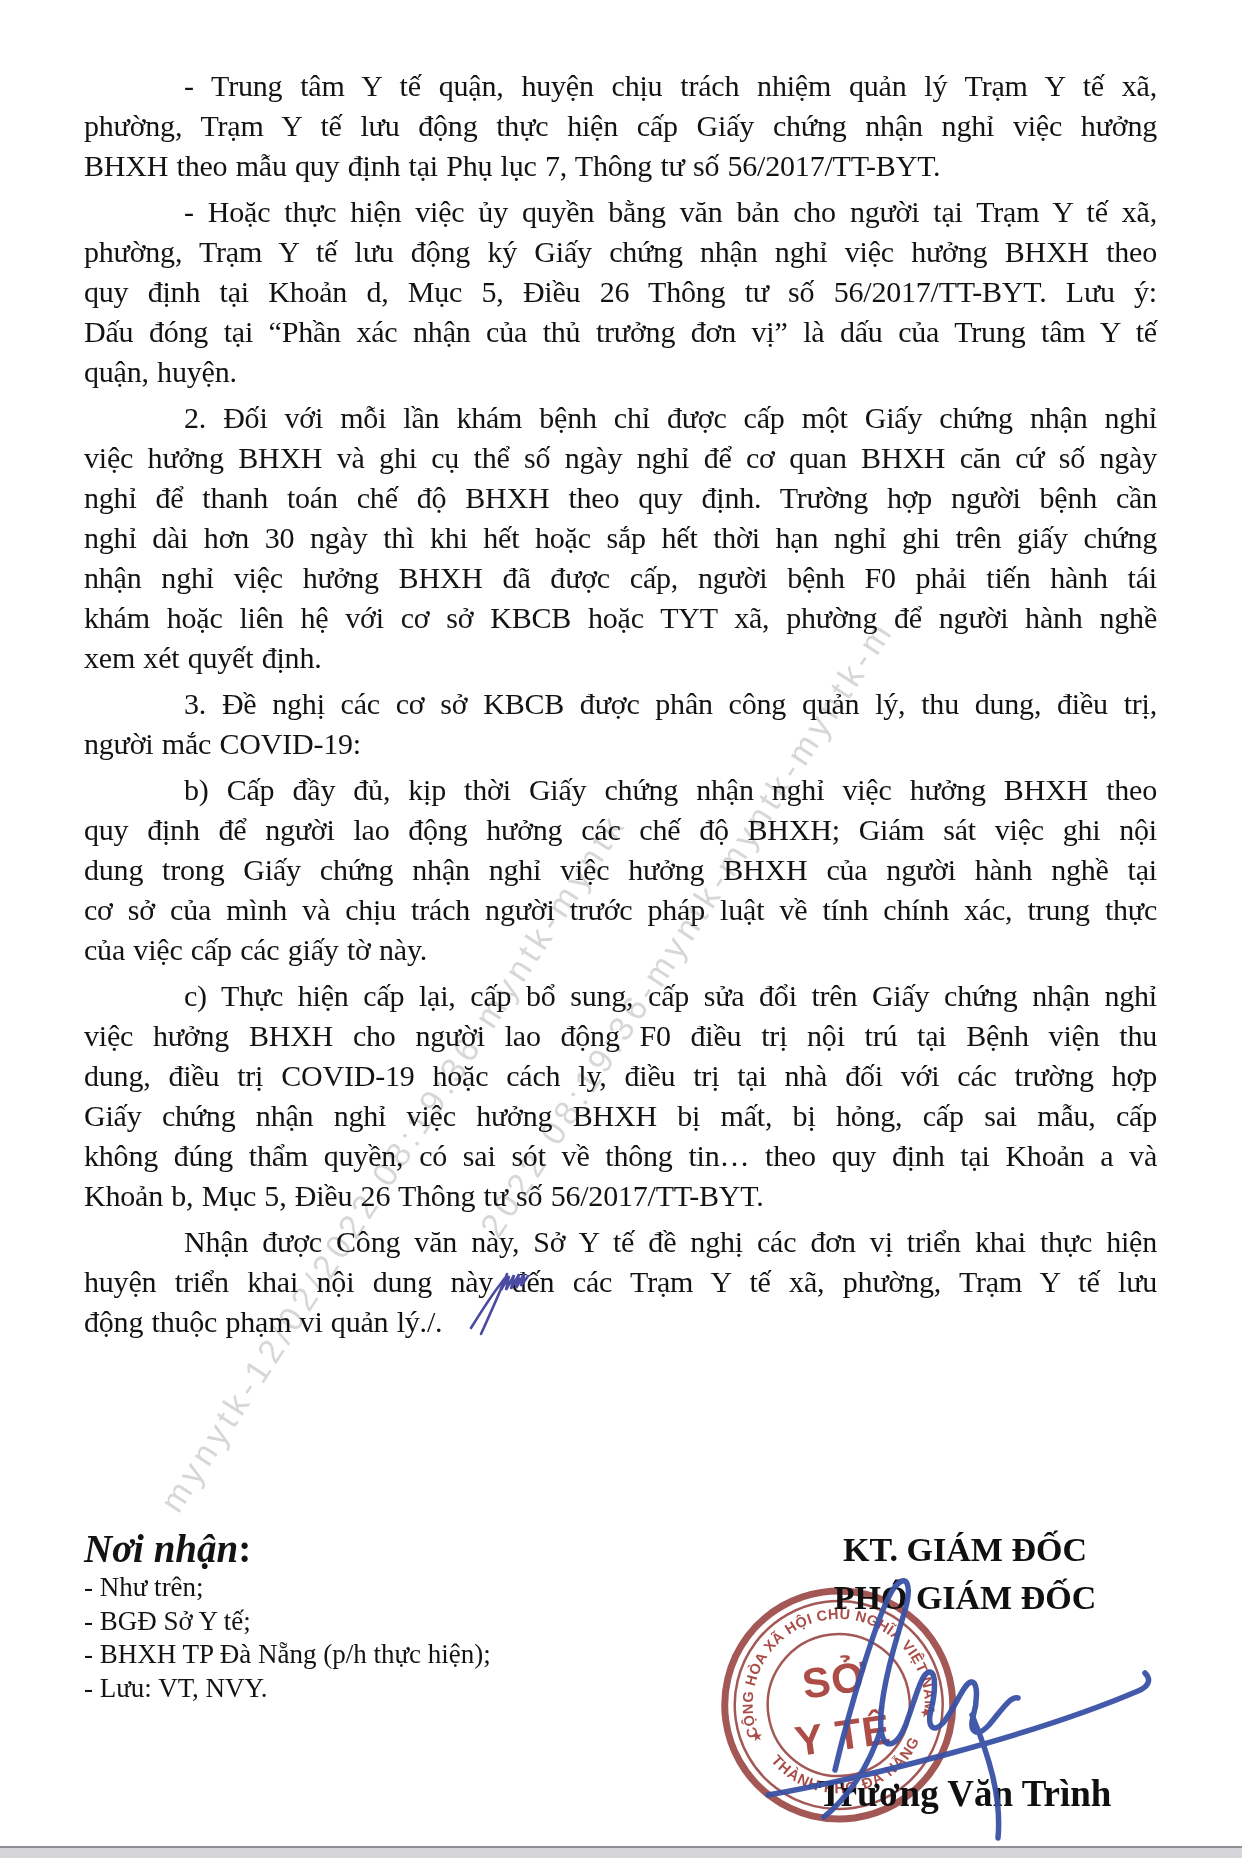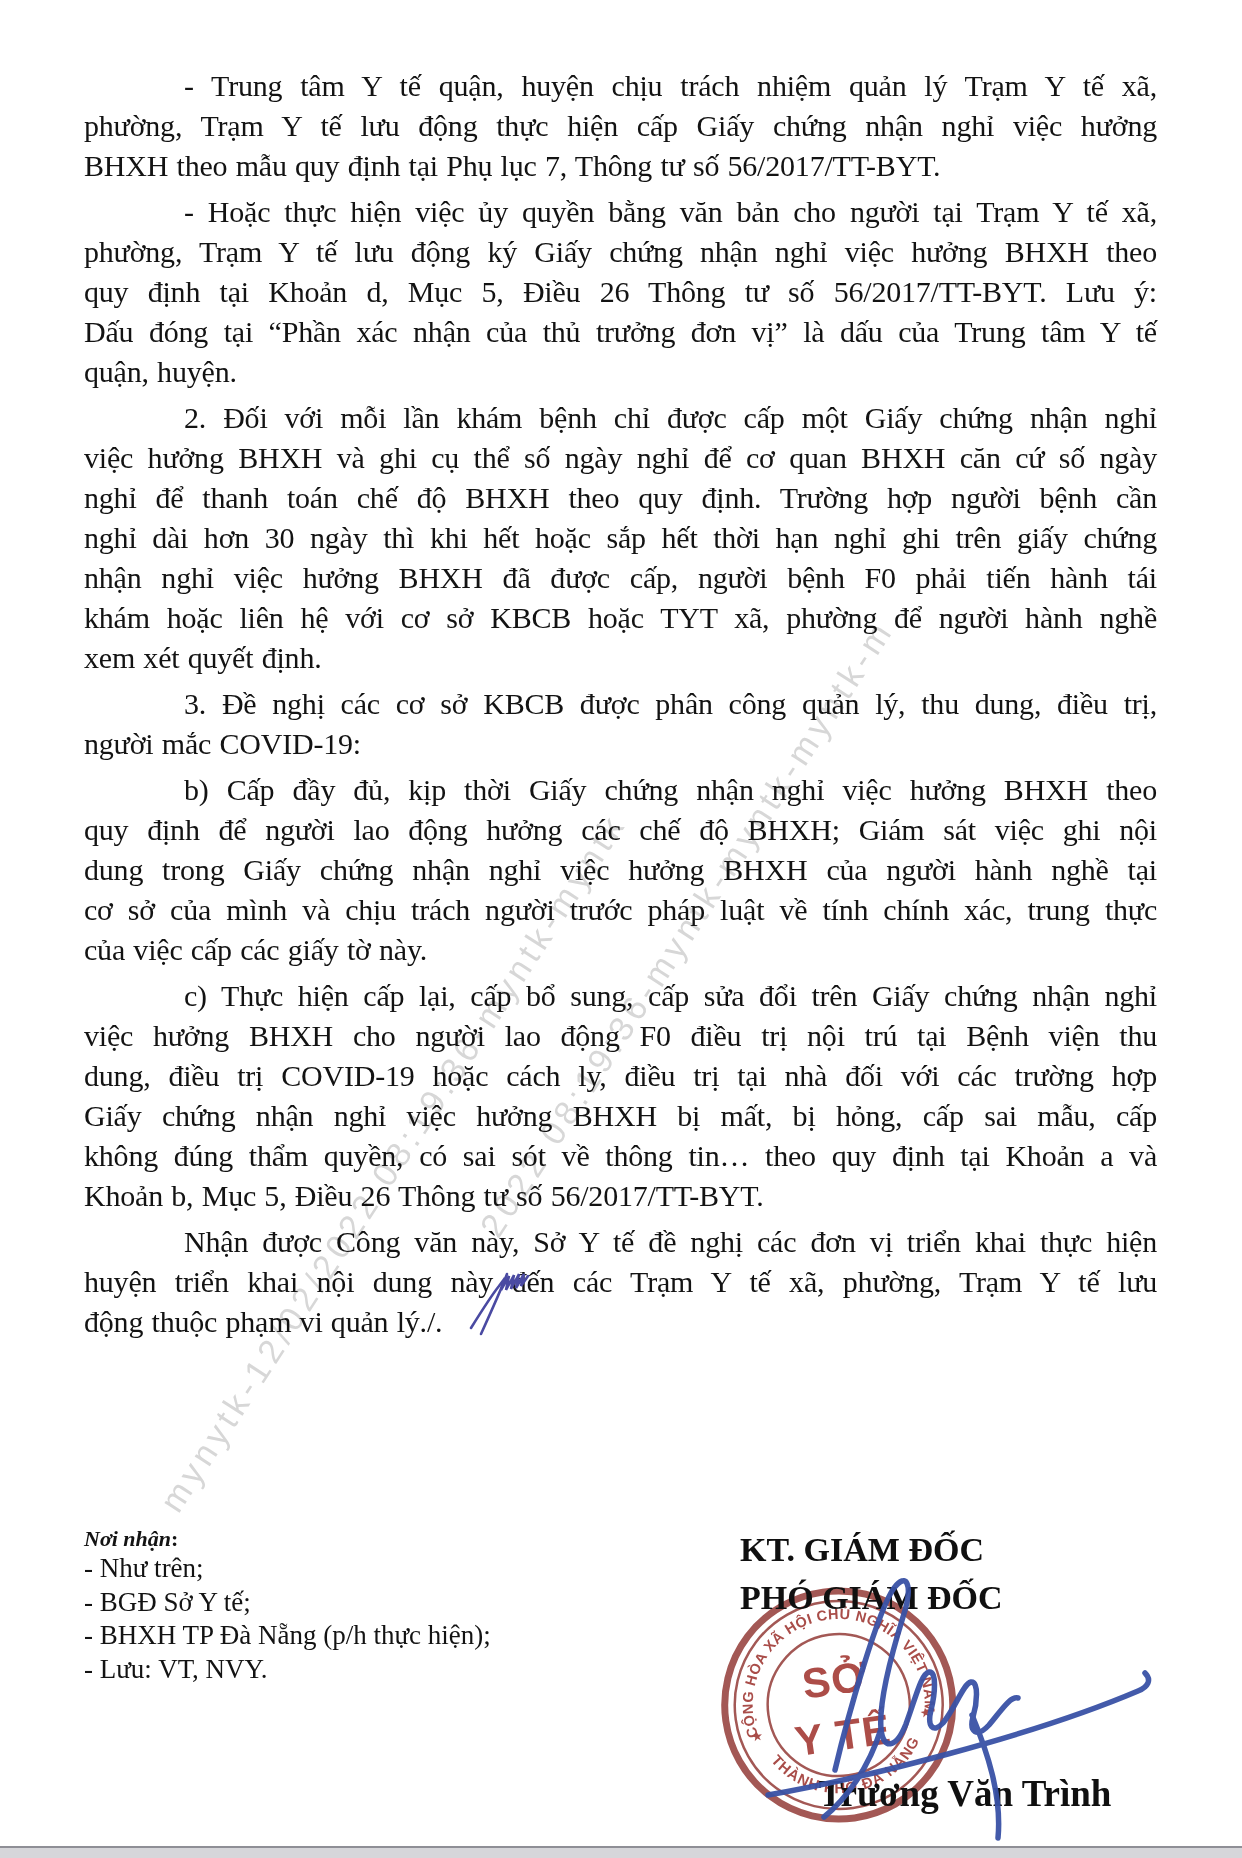--- a/index.html
+++ b/index.html
@@ -30,26 +30,26 @@
   .line.fl{padding-left:100px;}
   .line.ll{text-align-last:left;font-family:Liberation Serif, serif;}
   
   .paraph-wrap{
     display:inline-block;width:86px;height:26px;position:relative;
     vertical-align:baseline;margin-left:10px;
   }
   .paraph-wrap svg{position:absolute;left:0;top:-46px;}
   
   .recipients{position:absolute;left:84px;top:1526px;z-index:2;width:560px;}
-  .recipients .title{font-size:22px;font-weight:bold;}
+  .recipients .title{font-size:39px;font-weight:bold;}
   .recipients .title i{font-style:italic;}
   .recipients .items{font-size:27px;line-height:33.5px;}
   .sign-block{
     position:absolute;left:740px;top:1526px;width:450px;z-index:2;
-    font-weight:bold;font-size:34px;line-height:48px;color:#101010;
+    text-align:center;font-weight:bold;font-size:34px;line-height:48px;color:#101010;
   }
   .sign-name{
     position:absolute;left:740px;top:1772px;width:450px;z-index:3;
     text-align:center;font-weight:bold;font-size:37px;color:#101010;
   }
   .stamp{position:absolute;left:716px;top:1582px;z-index:1;opacity:.9;transform:rotate(-8deg);}
   .signature{position:absolute;left:740px;top:1555px;z-index:4;}
   
   .bottom-bar{
     position:absolute;left:0;top:1846px;width:1242px;height:12px;z-index:5;

